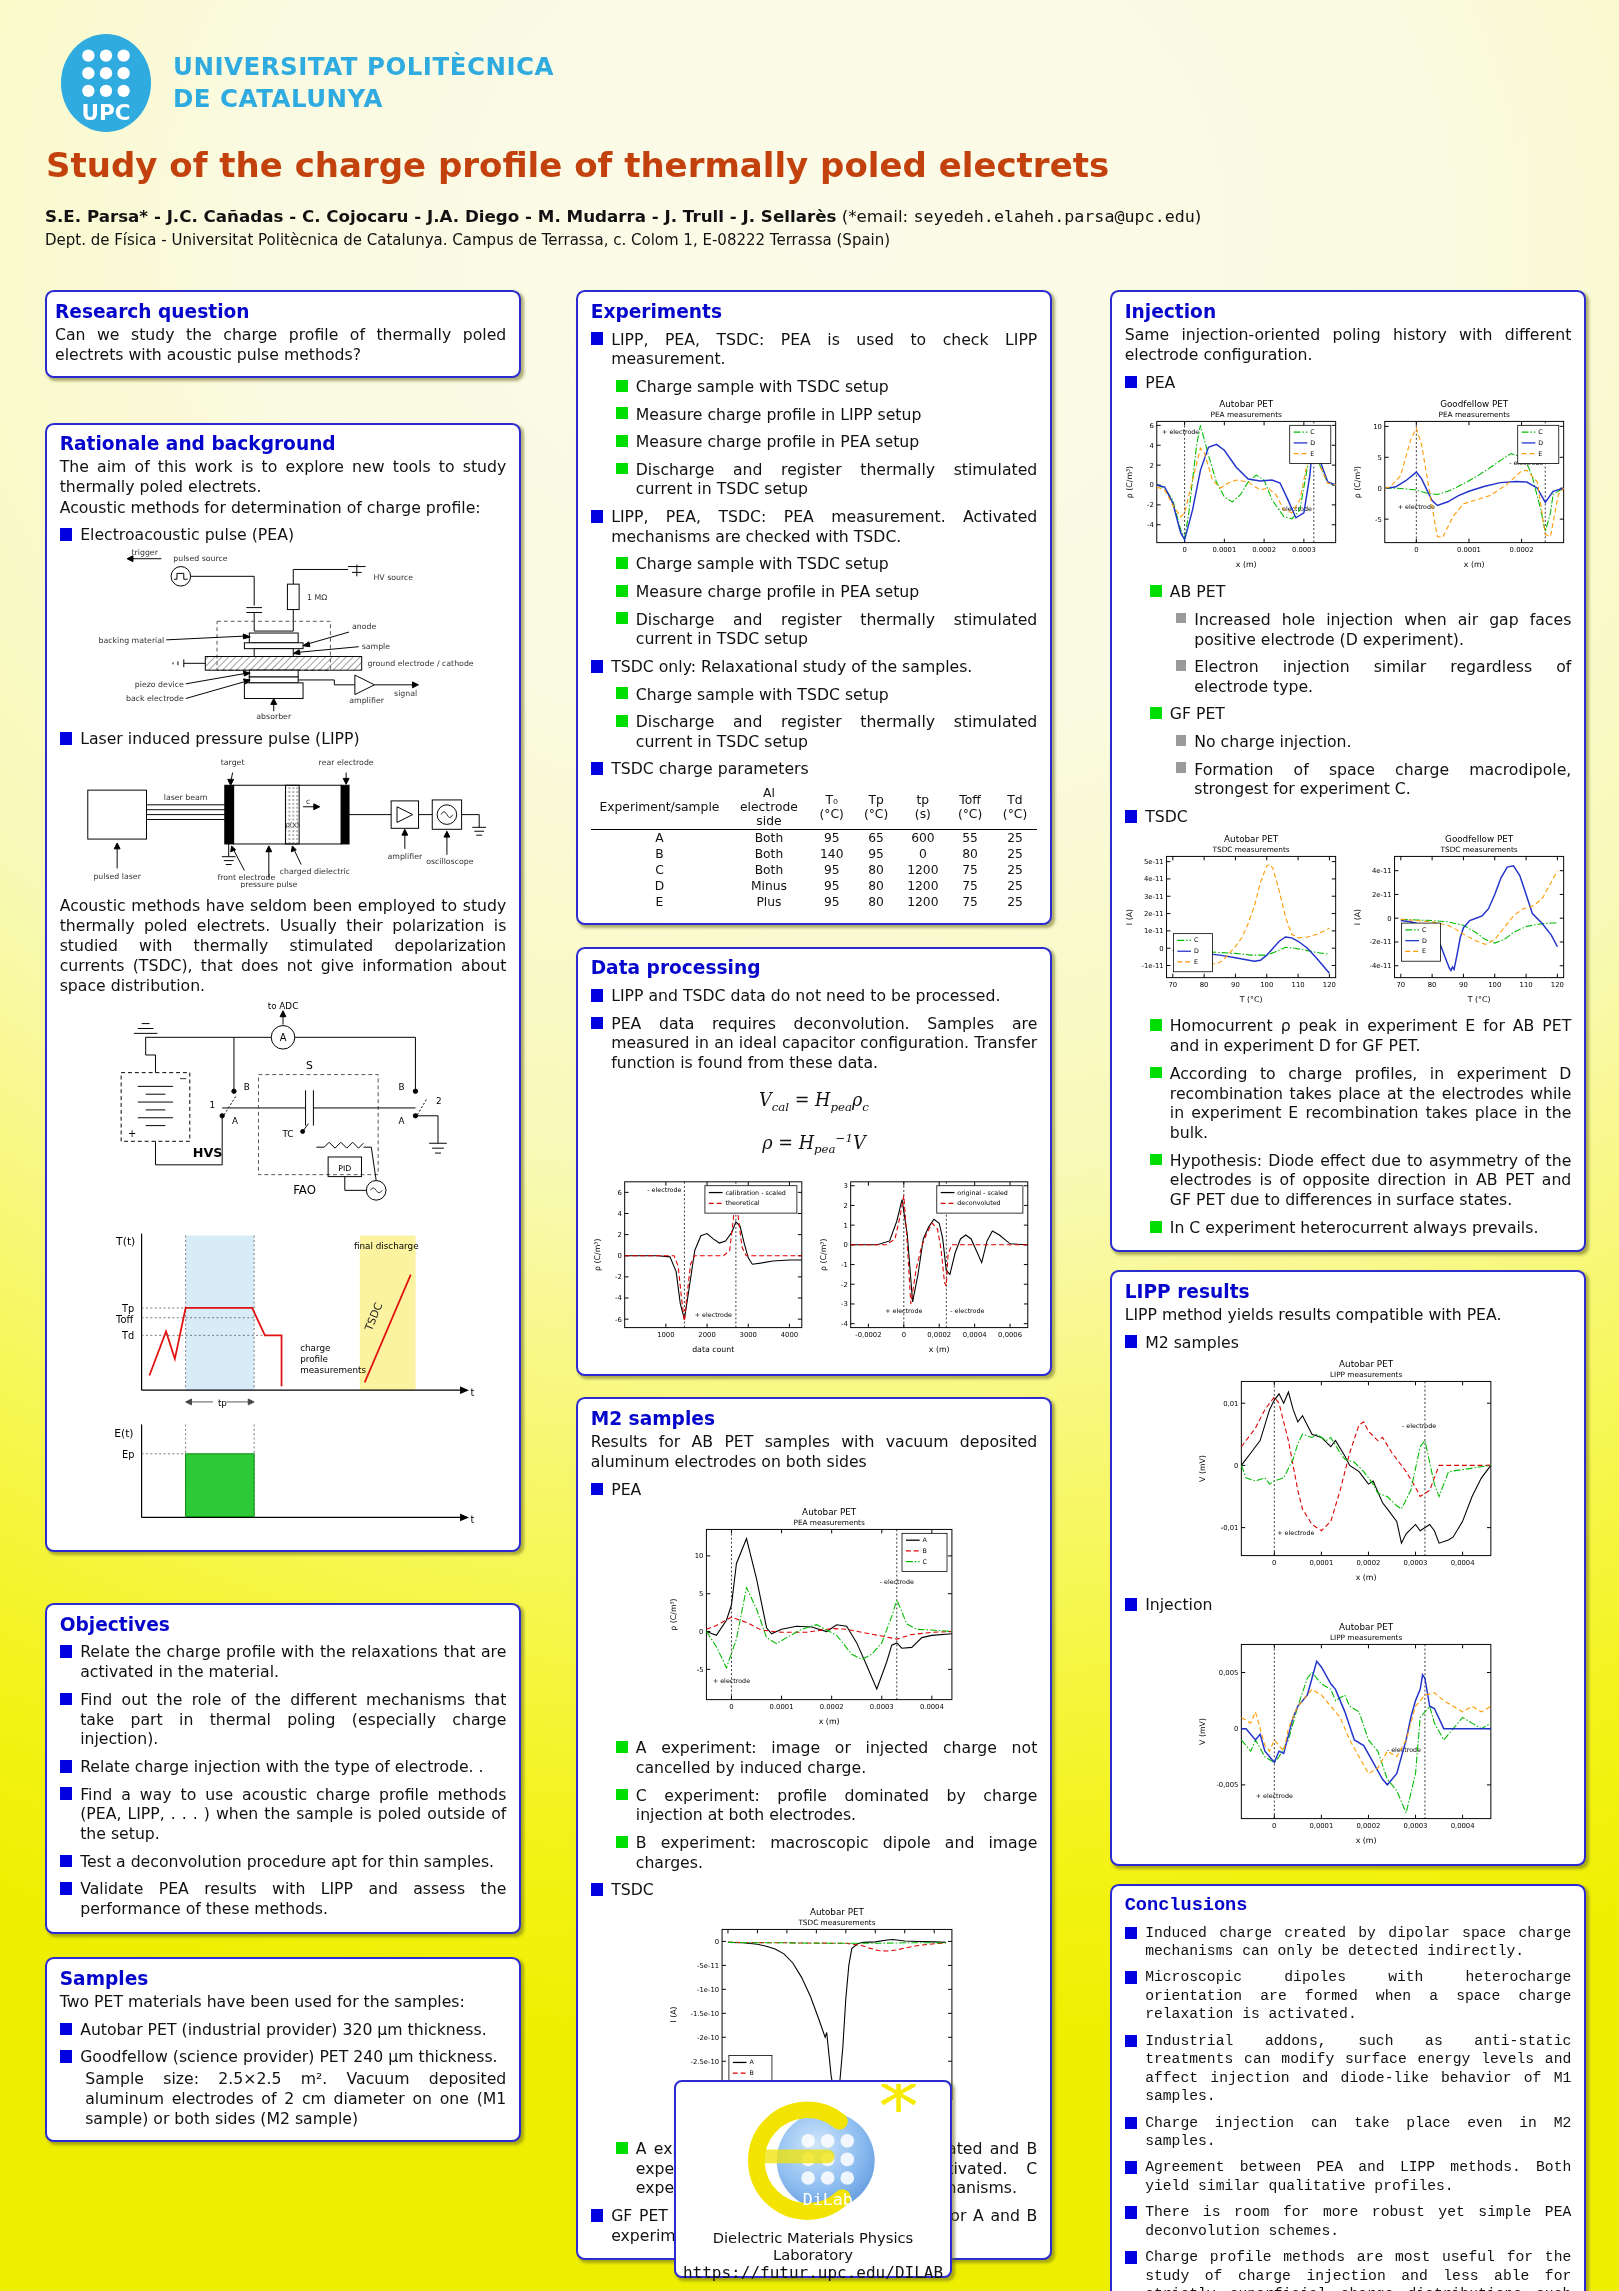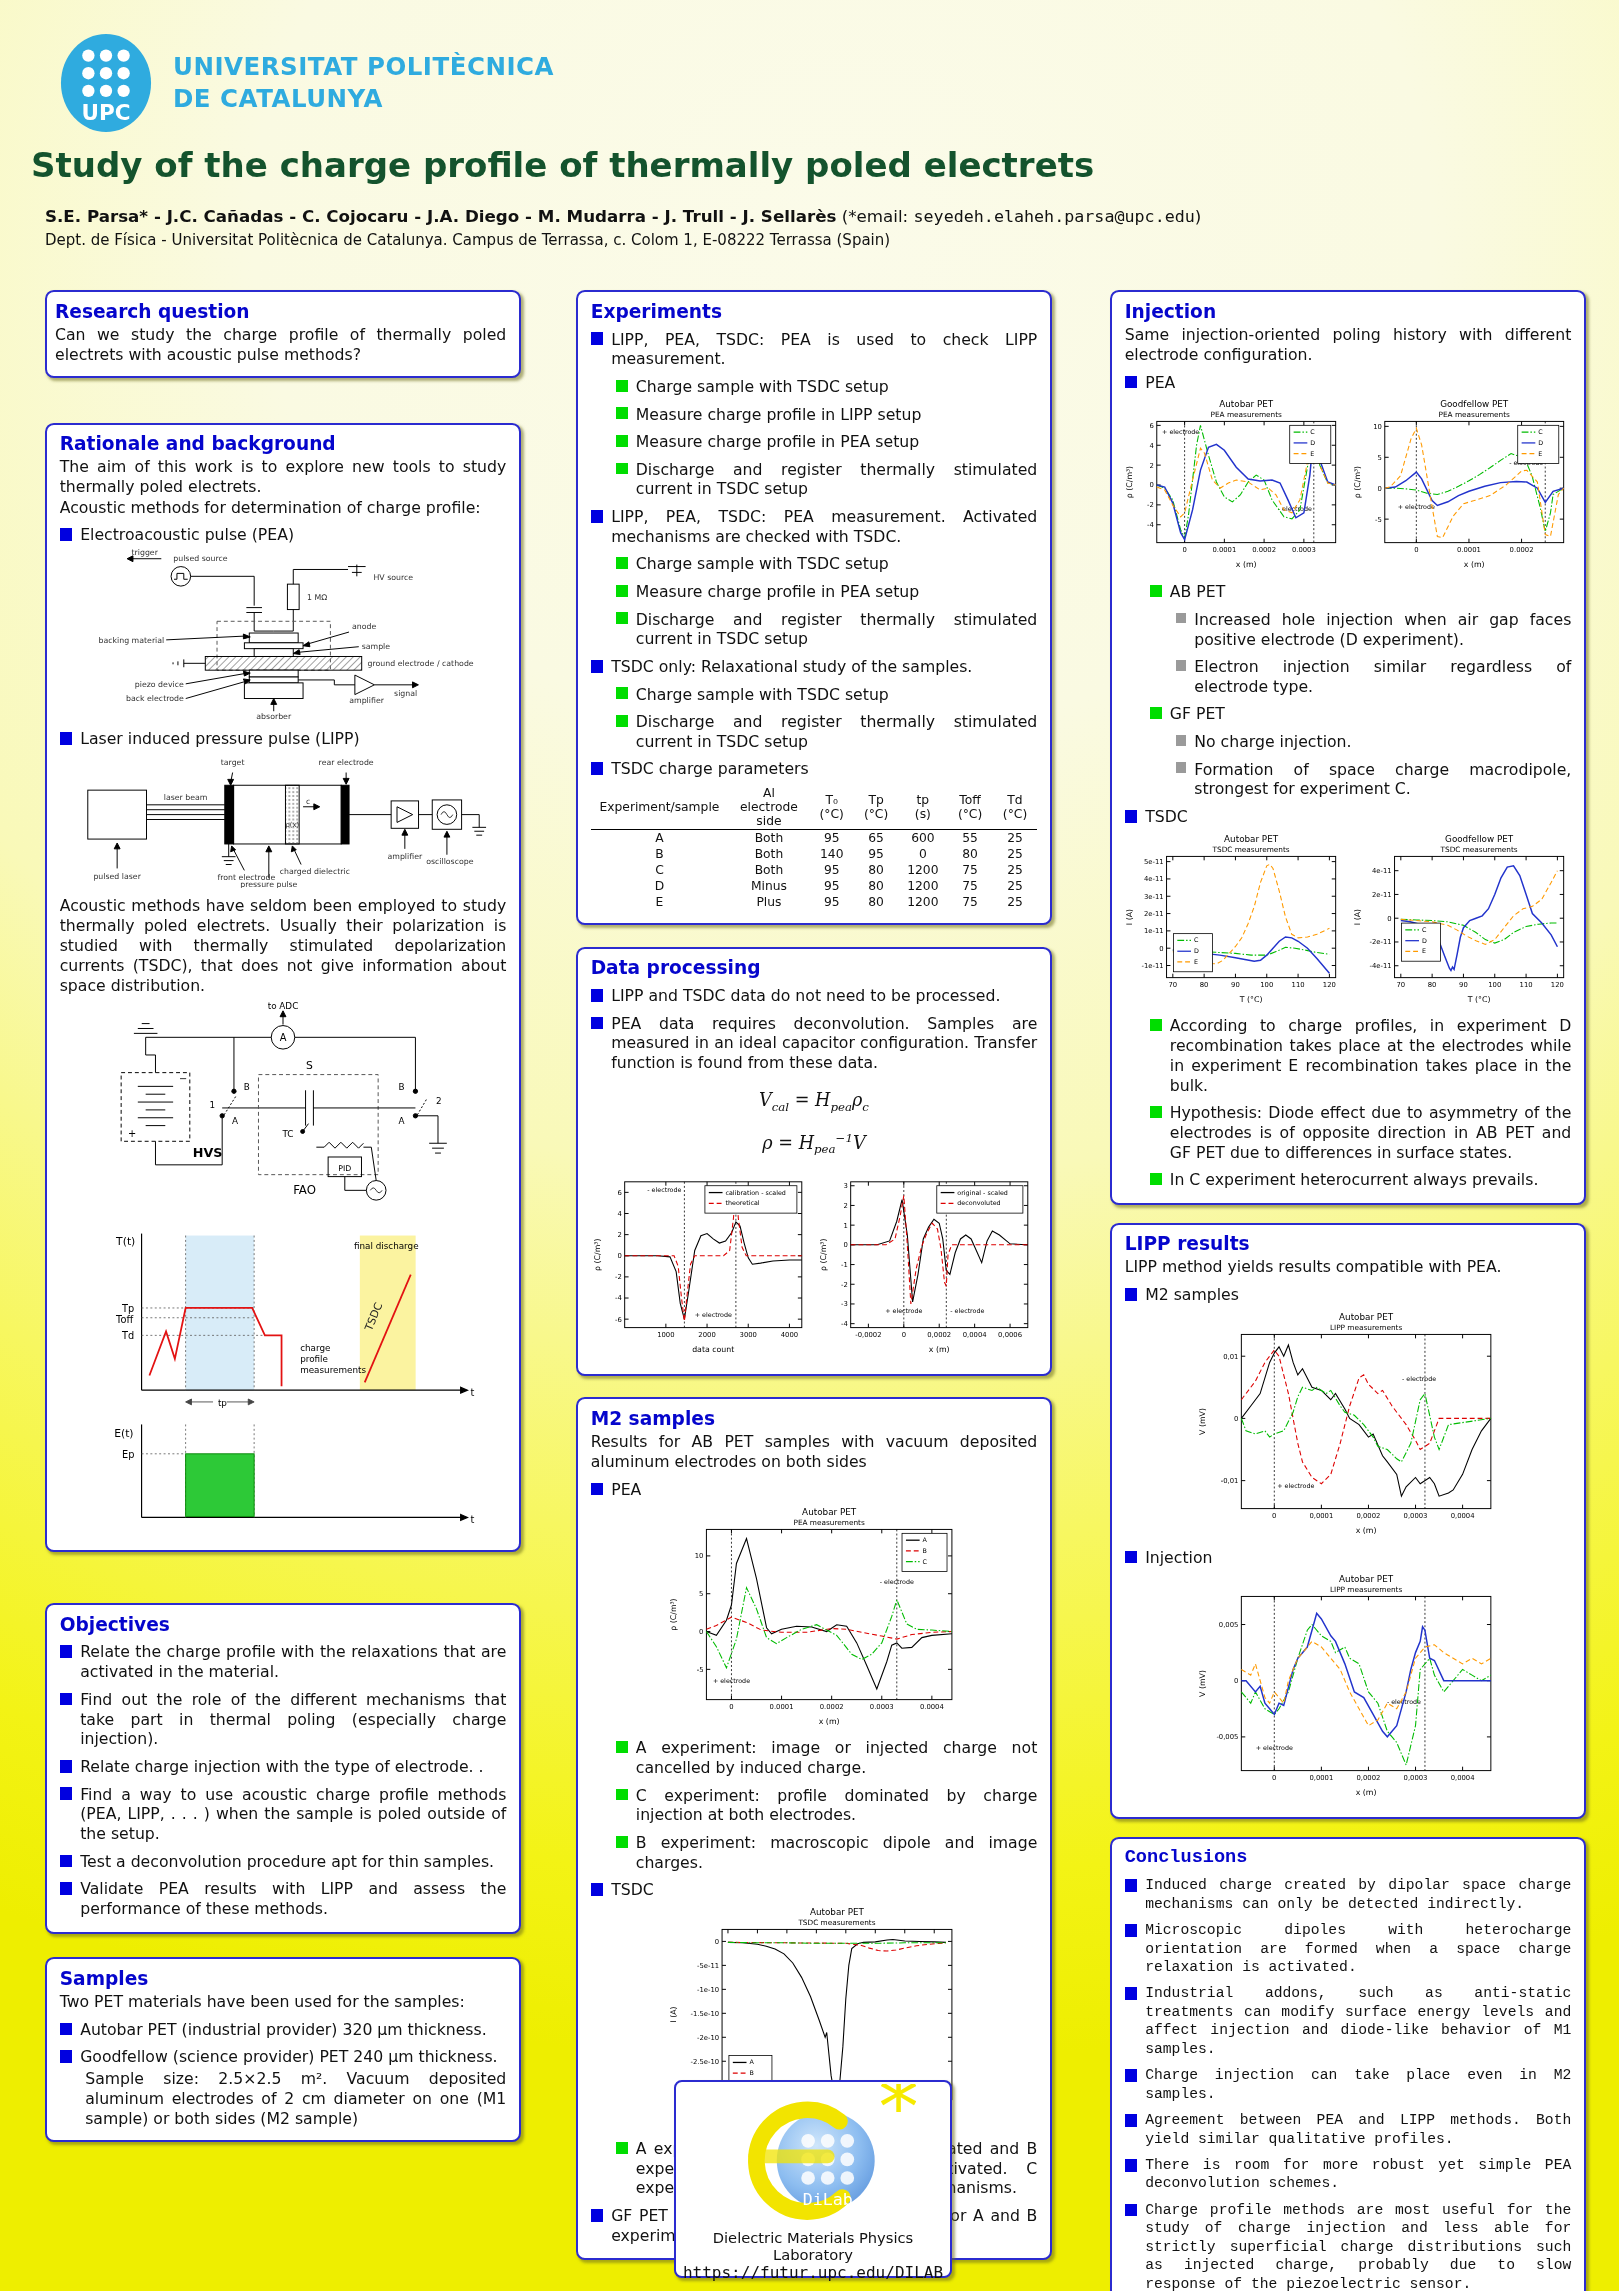--- a/index.html
+++ b/index.html
@@ -8,21 +8,21 @@
     position:relative; overflow:hidden;
     font-family:"DejaVu Sans", sans-serif; color:#111;
     background: radial-gradient(ellipse 130% 80% at 52% 10%,
       #fbfbe9 0%, #fafae2 28%, #f9f9b8 52%, #f7f760 72%, #f3f315 90%, #eeee00 100%);
   }
   .mono { font-family:"DejaVu Sans Mono", monospace; }
   
   #upc-logo { position:absolute; left:59px; top:33px; }
   #uni-name { position:absolute; left:173px; top:51px; color:#2fabdf; font-weight:bold;
               font-size:24.5px; line-height:1.3; letter-spacing:0.5px;}
-  #poster-title { position:absolute; left:31px; top:145px; font-size:34px; font-weight:bold; color:#14532d; }
+  #poster-title { position:absolute; left:46px; top:145px; font-size:34px; font-weight:bold; color:#c2410c; }
   #authors-line { position:absolute; left:45px; top:206px; font-size:16.7px; }
   #authors-line b { font-weight:bold; }
   #affiliation { position:absolute; left:45px; top:231px; font-size:15px; }
   
   .col { position:absolute; width:476px; top:290px; }
   #col1 { left:45px; } #col2 { left:576px; } #col3 { left:1110px; }
   .panel { background:#fff; border:2px solid #2b2bd0; border-radius:8.8px;
            box-shadow:2.9px 2.9px 2.9px rgba(110,110,30,.55);
            padding:8.8px 12.7px 10.8px 12.7px; margin-bottom:25.5px; }
   .ptitle { color:#0505cc; font-weight:bold; font-size:18.6px; margin-bottom:2.9px; }
@@ -1035,20 +1035,24 @@
             <line x1="55" y1="101.2" x2="69" y2="101.2" stroke="#00bb00" stroke-width="1.3" stroke-dasharray="7 2 1.5 2"></line>
             <text x="72" y="103.2" font-size="6.5">C</text>
             <line x1="55" y1="112.2" x2="69" y2="112.2" stroke="#2233cc" stroke-width="1.3"></line>
             <text x="72" y="114.2" font-size="6.5">D</text>
             <line x1="55" y1="123.2" x2="69" y2="123.2" stroke="#ff9a00" stroke-width="1.3" stroke-dasharray="5 3"></line>
             <text x="72" y="125.2" font-size="6.5">E</text>
           </svg></div>
     </div>
     <div class="item ind1">
         <span class="sq sq2"></span>
+        <span class="tx">Homocurrent ρ peak in experiment E for AB PET and in experiment D for GF PET.</span>
+      </div>
+    <div class="item ind1">
+        <span class="sq sq2"></span>
         <span class="tx">According to charge profiles, in experiment D recombination takes place at the electrodes while in experiment E recombination takes place in the bulk.</span>
       </div>
     <div class="item ind1">
         <span class="sq sq2"></span>
         <span class="tx">Hypothesis: Diode effect due to asymmetry of the electrodes is of opposite direction in AB PET and GF PET due to differences in surface states.</span>
       </div>
     <div class="item ind1">
         <span class="sq sq2"></span>
         <span class="tx">In C experiment heterocurrent always prevails.</span>
       </div>

